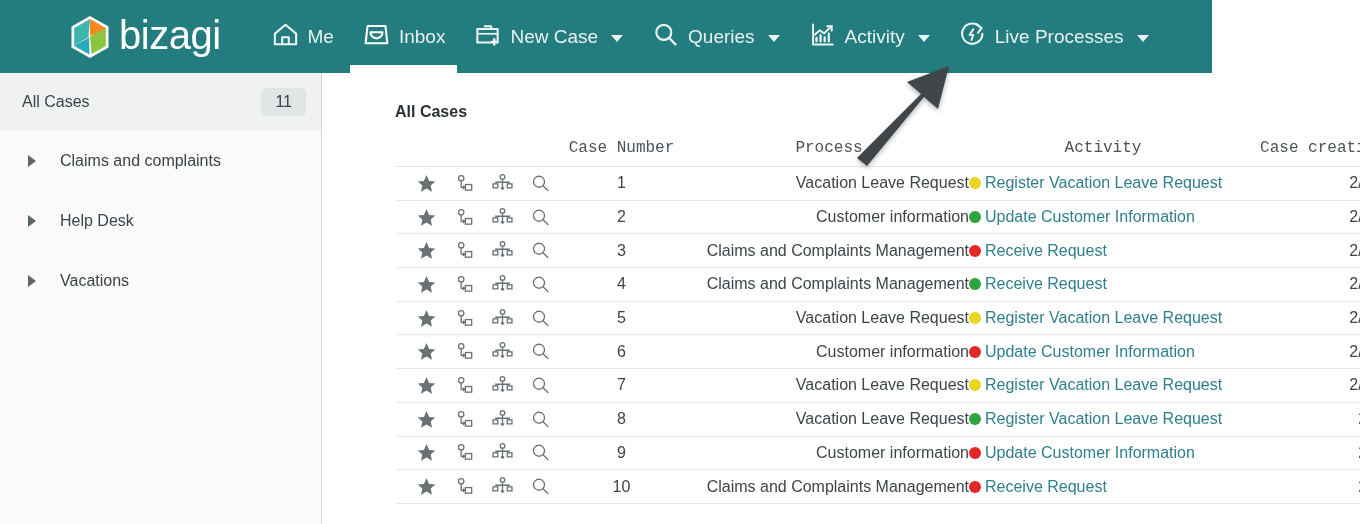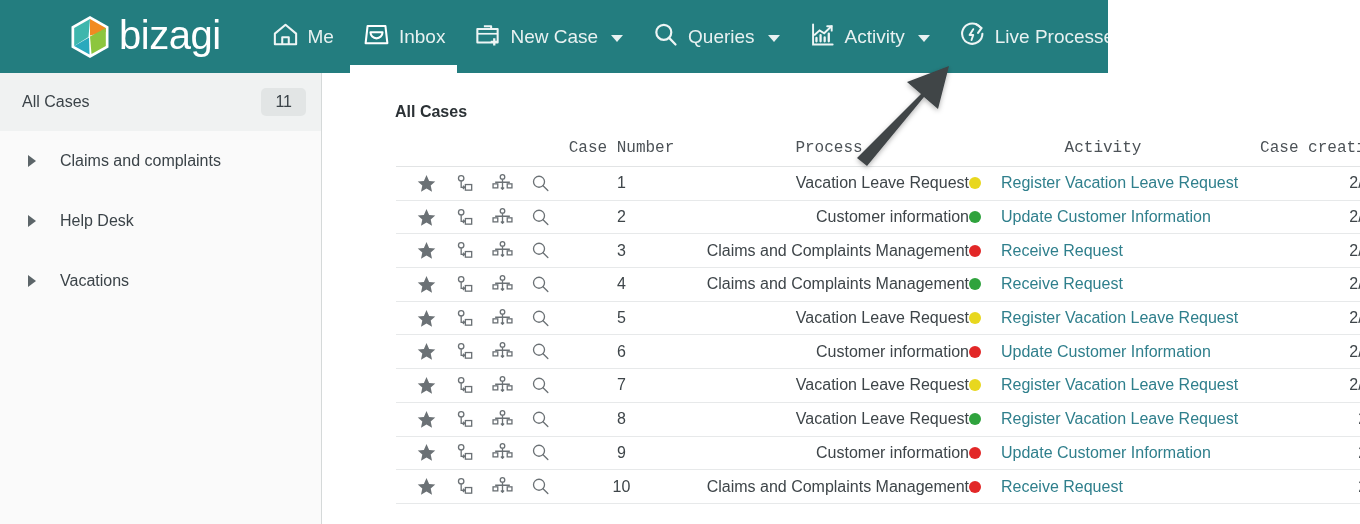--- a/index.html
+++ b/index.html
@@ -6,21 +6,21 @@
   html, body {
     width: 1360px; height: 524px;
     overflow: hidden;
     background: #ffffff;
     font-family: "Liberation Sans", sans-serif;
   }
 
   
   #topnav {
     position: absolute; left: 0; top: 0;
-    width: 1108px; height: 73px;
+    width: 1212px; height: 73px;
     background: #237d7f;
     display: flex; align-items: center;
     overflow: hidden;
   }
   #logo-block {
     display: flex; align-items: center;
     margin-left: 70px; gap: 9px;
   }
   #logo-mark { width: 40px; height: 44px; display:block; }
   #logo-word {
@@ -164,21 +164,21 @@
 
   td.c-icons { }
   td.c-num   { text-align: center; color: #2f7f8c; }
   td.c-proc  { text-align: right; padding-right: 6px; color: #3e4549; }
   td.c-act   { text-align: left; padding-left: 10px; }
   td.c-date  { text-align: right; padding-right: 0px; color: #3e4549; white-space: nowrap; }
 
   .icon-row { display: flex; align-items: center; gap: 17px; padding-left: 20px; }
   .icon-row svg { display: block; cursor: pointer; }
 
-  .act-cell { display: flex; align-items: center; gap: 20px; }
+  .act-cell { display: flex; align-items: center; gap: 4px; }
   .dot { width: 12px; height: 12px; border-radius: 50%; flex: 0 0 auto; }
   .act-link { color: #2f7f8c; white-space: nowrap; cursor: pointer; }
 
   
   #arrow-annotation {
     position: absolute;
     left: 845px; top: 58px;
     width: 120px; height: 115px;
     pointer-events: none;
   }

